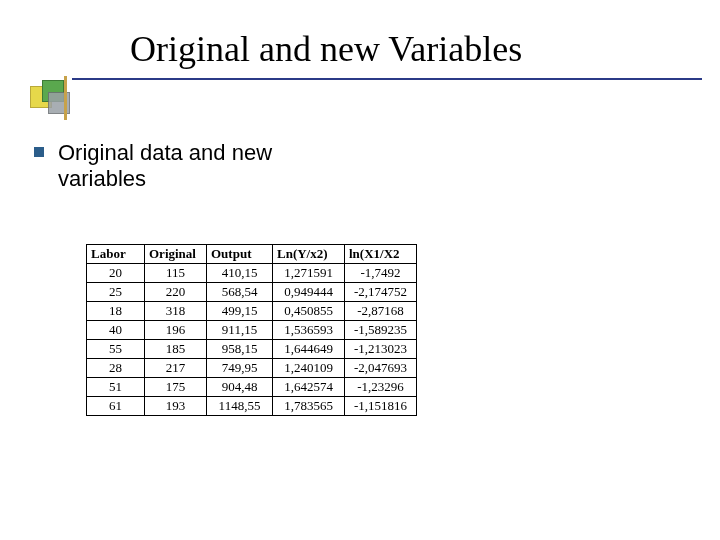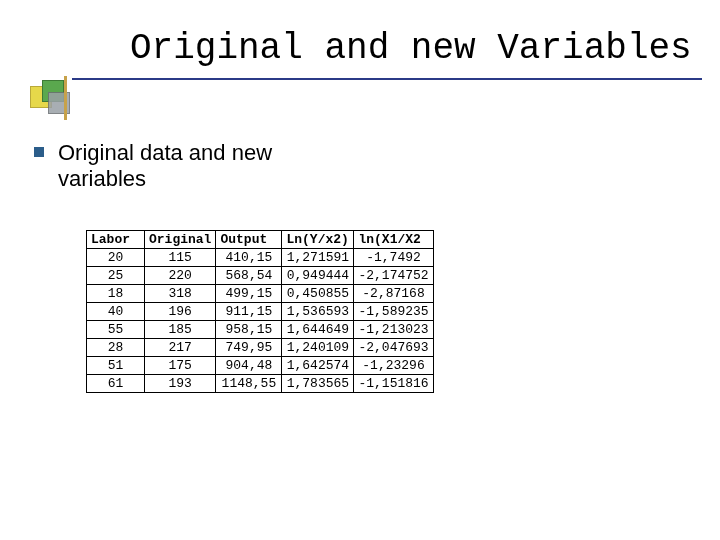--- a/index.html
+++ b/index.html
@@ -14,21 +14,21 @@
   }
   .slide {
     position: relative;
     width: 720px;
     height: 540px;
   }
   .title {
     position: absolute;
     top: 28px;
     left: 130px;
-    font-family: Liberation Mono, monospace;
+    font-family: Liberation Serif, serif;
     font-size: 36px;
     font-weight: 400;
     color: #000;
     white-space: nowrap;
   }
   .title-rule {
     position: absolute;
     top: 78px;
     left: 72px;
     width: 630px;
@@ -83,23 +83,24 @@
     max-width: 260px;
   }
 
   .table-wrap {
     position: absolute;
     top: 230px;
     left: 86px;
   }
   table.data {
     border-collapse: collapse;
-    font-family: Liberation Mono, monospace;
+    font-family: Liberation Serif, serif;
     font-size: 13px;
     color: #000;
+    margin-top: 14px;
   }
   table.data th, table.data td {
     border: 1px solid #000;
     padding: 1px 4px;
     height: 16px;
     box-sizing: border-box;
     background: #fff;
   }
   table.data th {
     font-weight: 700;

